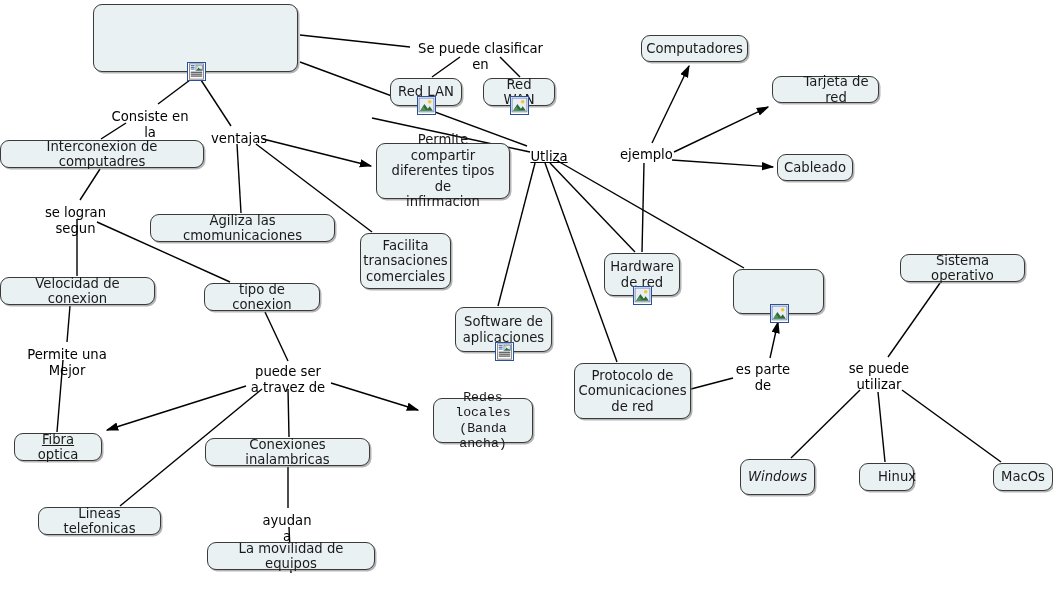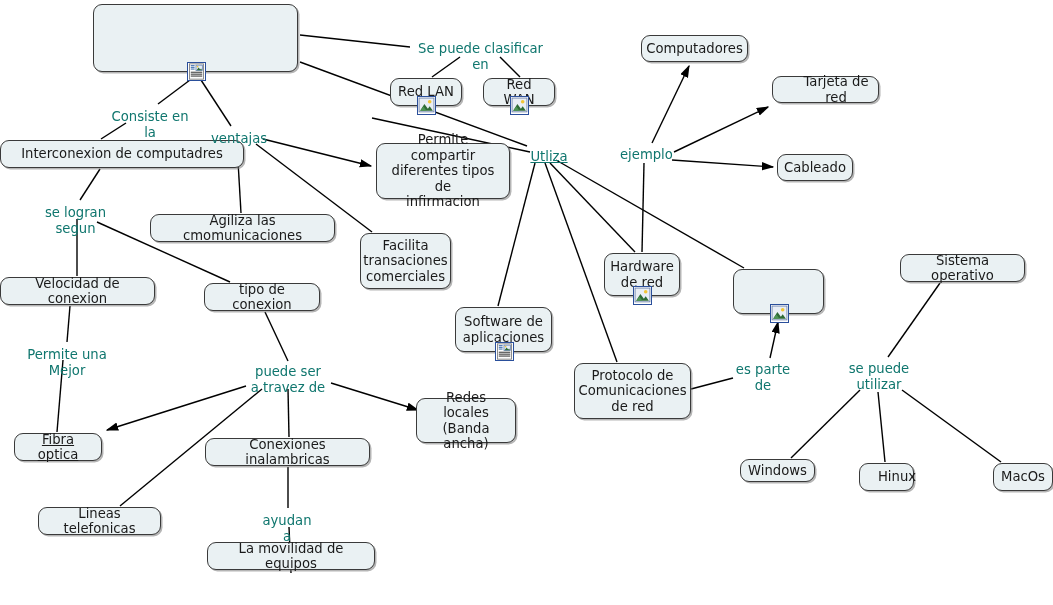--- a/index.html
+++ b/index.html
@@ -19,21 +19,21 @@
     color:#1a1a1a;
     font-size:13.2px;
     line-height:15.5px;
     text-align:center;
     box-shadow:1.5px 1.5px 0 rgba(120,120,120,0.55);
     padding:2px 7px;
   }
   .node .lbl{display:block;white-space:pre-line;}
   .link{
     position:absolute;
-    color:#0f766e;
+    color:#000000;
     font-size:13.2px;
     line-height:15.5px;
     text-align:center;
     white-space:pre-line;
     background:transparent;
   }
   
   .icon{
     position:absolute;
     width:19px;height:19px;
@@ -141,21 +141,21 @@
       </div>
       <div class="node" style="left: 641px; top: 35px; width: 107px; height: 27px;">
         <span class="lbl">Computadores</span>
       </div>
       <div class="node" style="left: 772px; top: 76px; width: 107px; height: 27px; padding-left: 28px;">
         <span class="lbl">Tarjeta de red</span>
       </div>
       <div class="node" style="left: 777px; top: 154px; width: 76px; height: 27px;">
         <span class="lbl">Cableado</span>
       </div>
-      <div class="node" style="left: 0px; top: 140px; width: 244px; height: 28px;">
+      <div class="node" style="left: 0px; top: 140px; width: 204px; height: 28px;">
         <span class="lbl">Interconexion de computadres</span>
       </div>
       <div class="node" style="left: 376px; top: 143px; width: 134px; height: 56px;">
         <span class="lbl">Permite compartir
 diferentes tipos de
 infirmacion</span>
       </div>
       <div class="node" style="left: 150px; top: 214px; width: 185px; height: 28px;">
         <span class="lbl">Agiliza las cmomunicaciones</span>
       </div>
@@ -214,34 +214,34 @@
             <rect x="2.6" y="10" width="10.8" height="1" fill="#3c3c3c"></rect>
             <rect x="2.6" y="11.8" width="10.8" height="1" fill="#3c3c3c"></rect>
           </svg>
         </span>
       </div>
       <div class="node" style="left: 574px; top: 363px; width: 117px; height: 56px;">
         <span class="lbl">Protocolo de
 Comunicaciones
 de red</span>
       </div>
-      <div class="node" style="left: 416px; top: 398px; width: 100px; height: 45px;">
+      <div class="node" style="left: 433px; top: 398px; width: 100px; height: 45px; font-family: Liberation Mono, monospace;">
         <span class="lbl">Redes locales
 (Banda ancha)</span>
       </div>
       <div class="node" style="left: 14px; top: 433px; width: 88px; height: 28px; text-decoration: underline;">
         <span class="lbl">Fibra optica</span>
       </div>
       <div class="node" style="left: 205px; top: 438px; width: 165px; height: 28px;">
         <span class="lbl">Conexiones inalambricas</span>
       </div>
       <div class="node" style="left: 38px; top: 507px; width: 123px; height: 28px;">
         <span class="lbl">Lineas telefonicas</span>
       </div>
-      <div class="node" style="left: 740px; top: 459px; width: 75px; height: 23px;">
+      <div class="node" style="left: 740px; top: 459px; width: 75px; height: 36px; font-style: italic;">
         <span class="lbl">Windows</span>
       </div>
       <div class="node" style="left: 859px; top: 463px; width: 55px; height: 28px; padding-left: 28px;">
         <span class="lbl">Hinux</span>
       </div>
       <div class="node" style="left: 993px; top: 463px; width: 60px; height: 28px;">
         <span class="lbl">MacOs</span>
       </div>
       <div class="node" style="left: 207px; top: 542px; width: 168px; height: 28px;">
         <span class="lbl">La movilidad de equipos</span>

